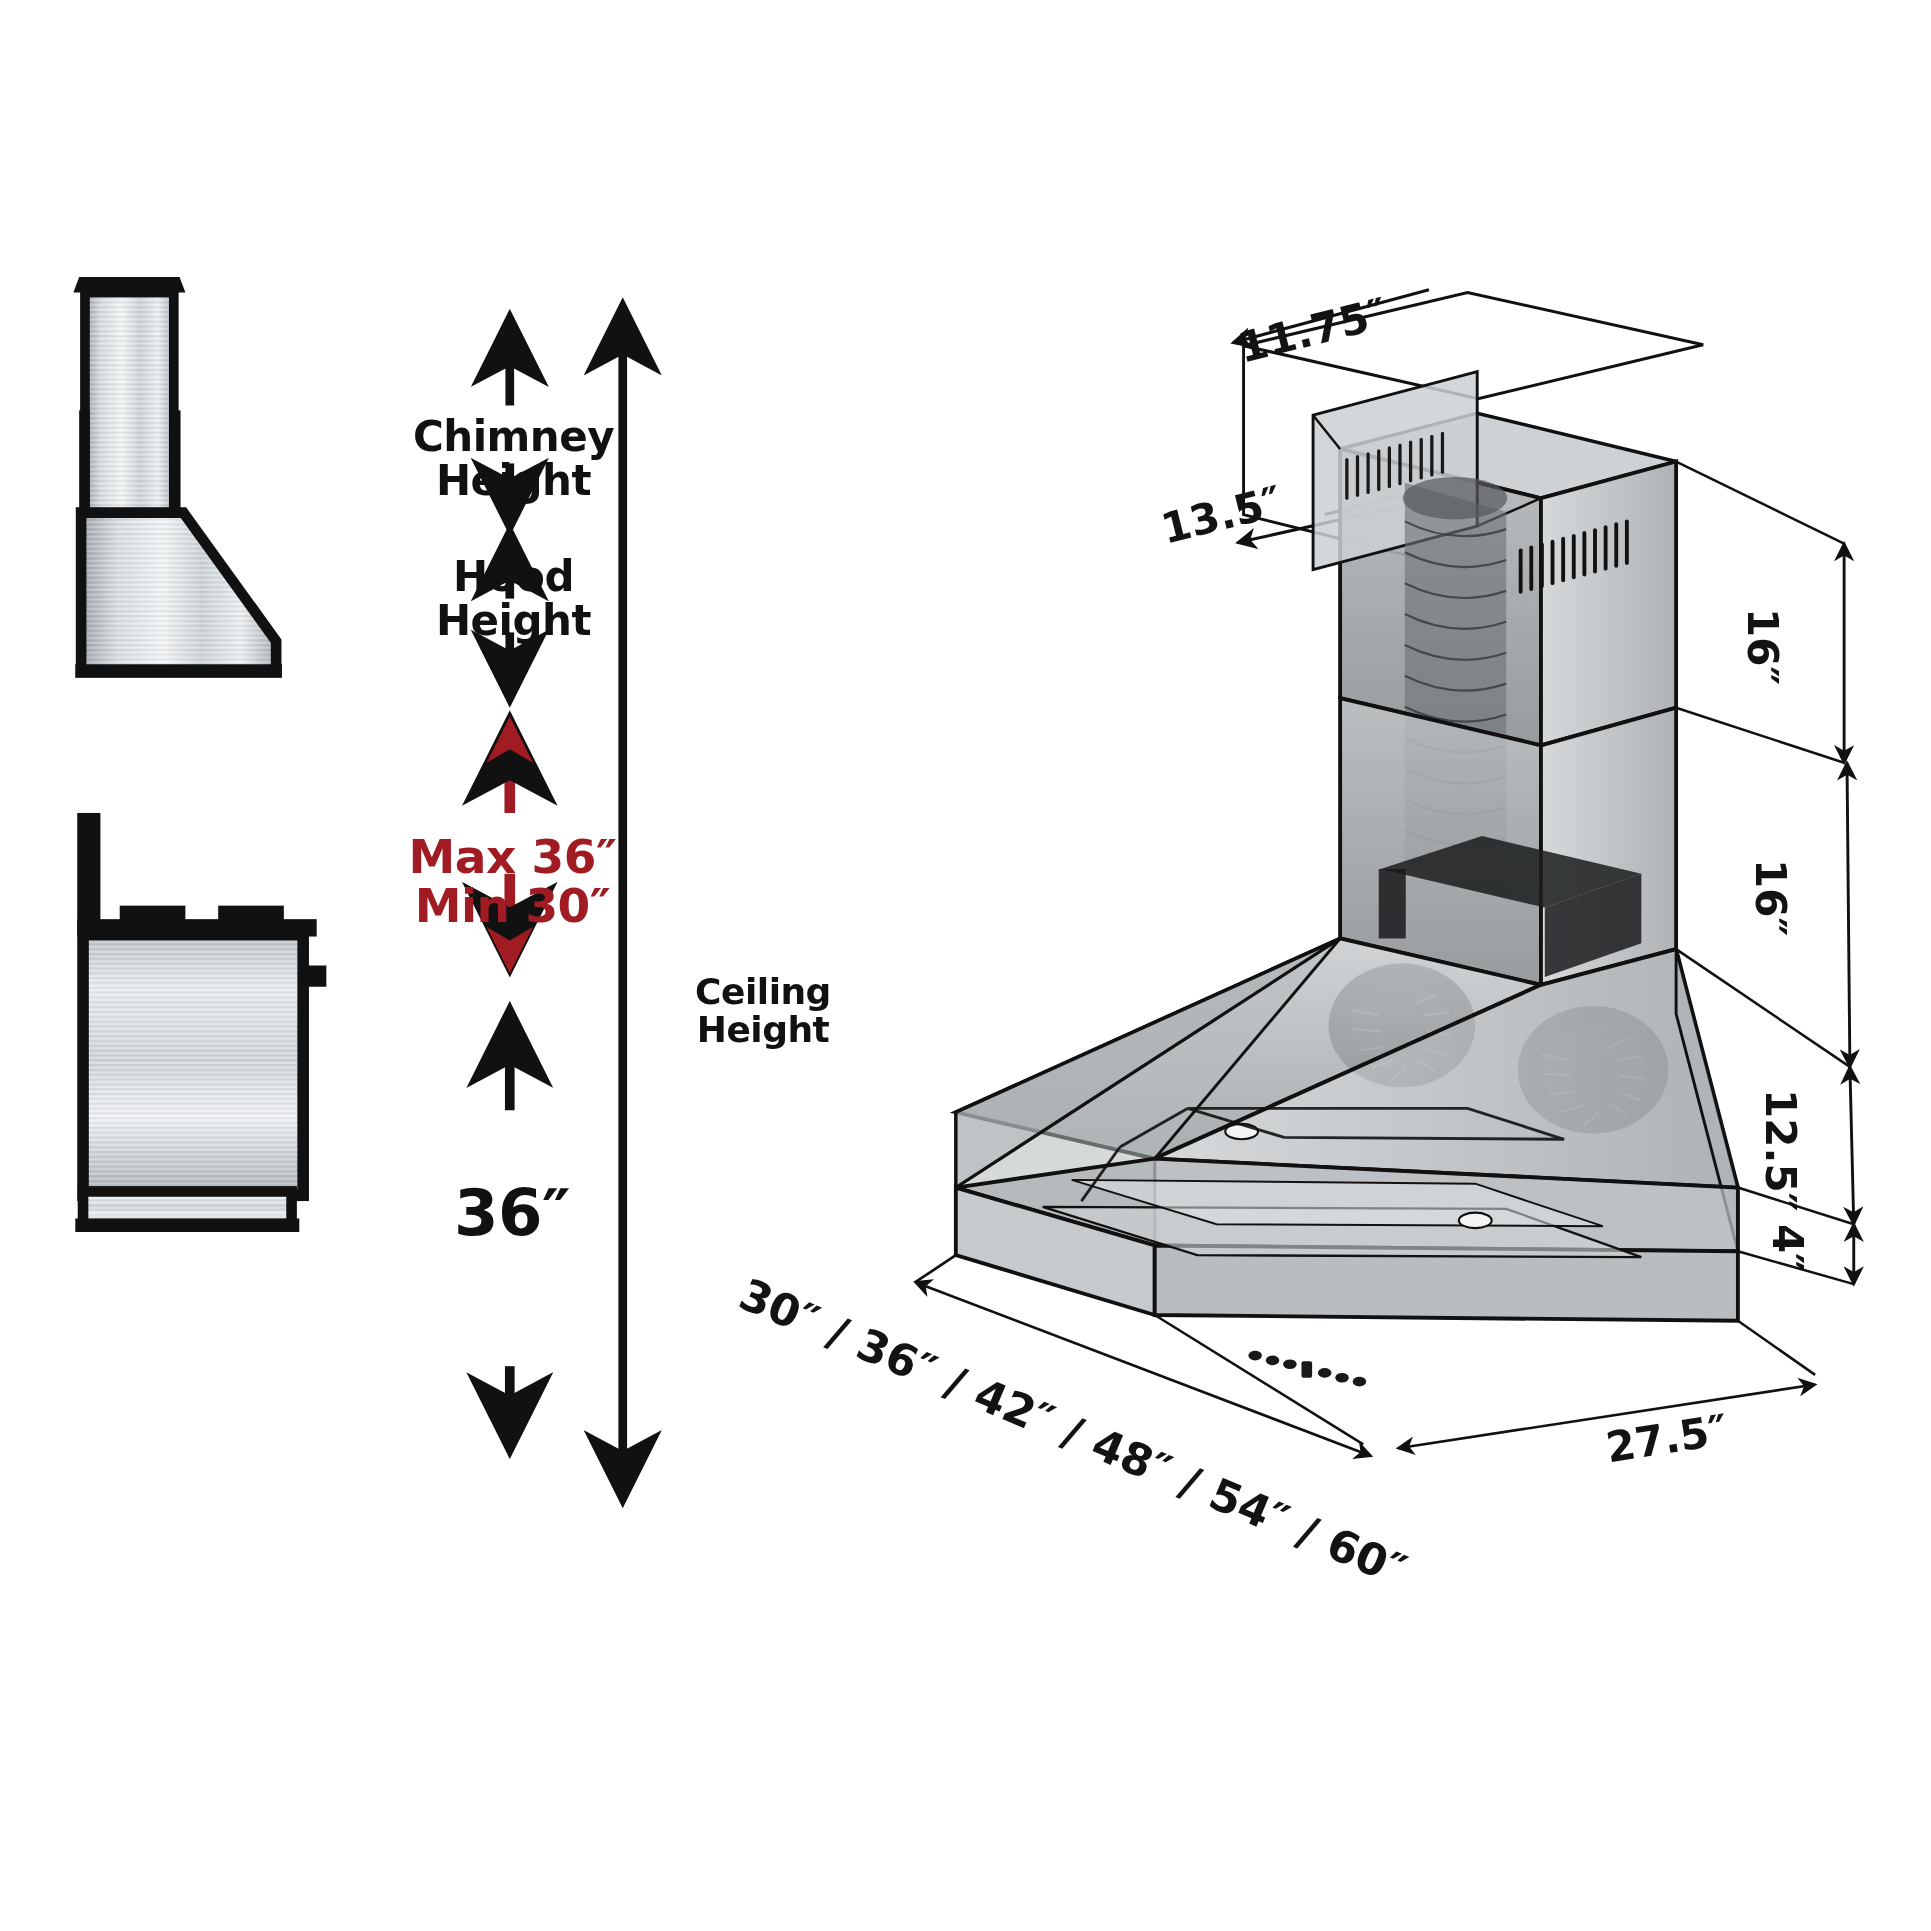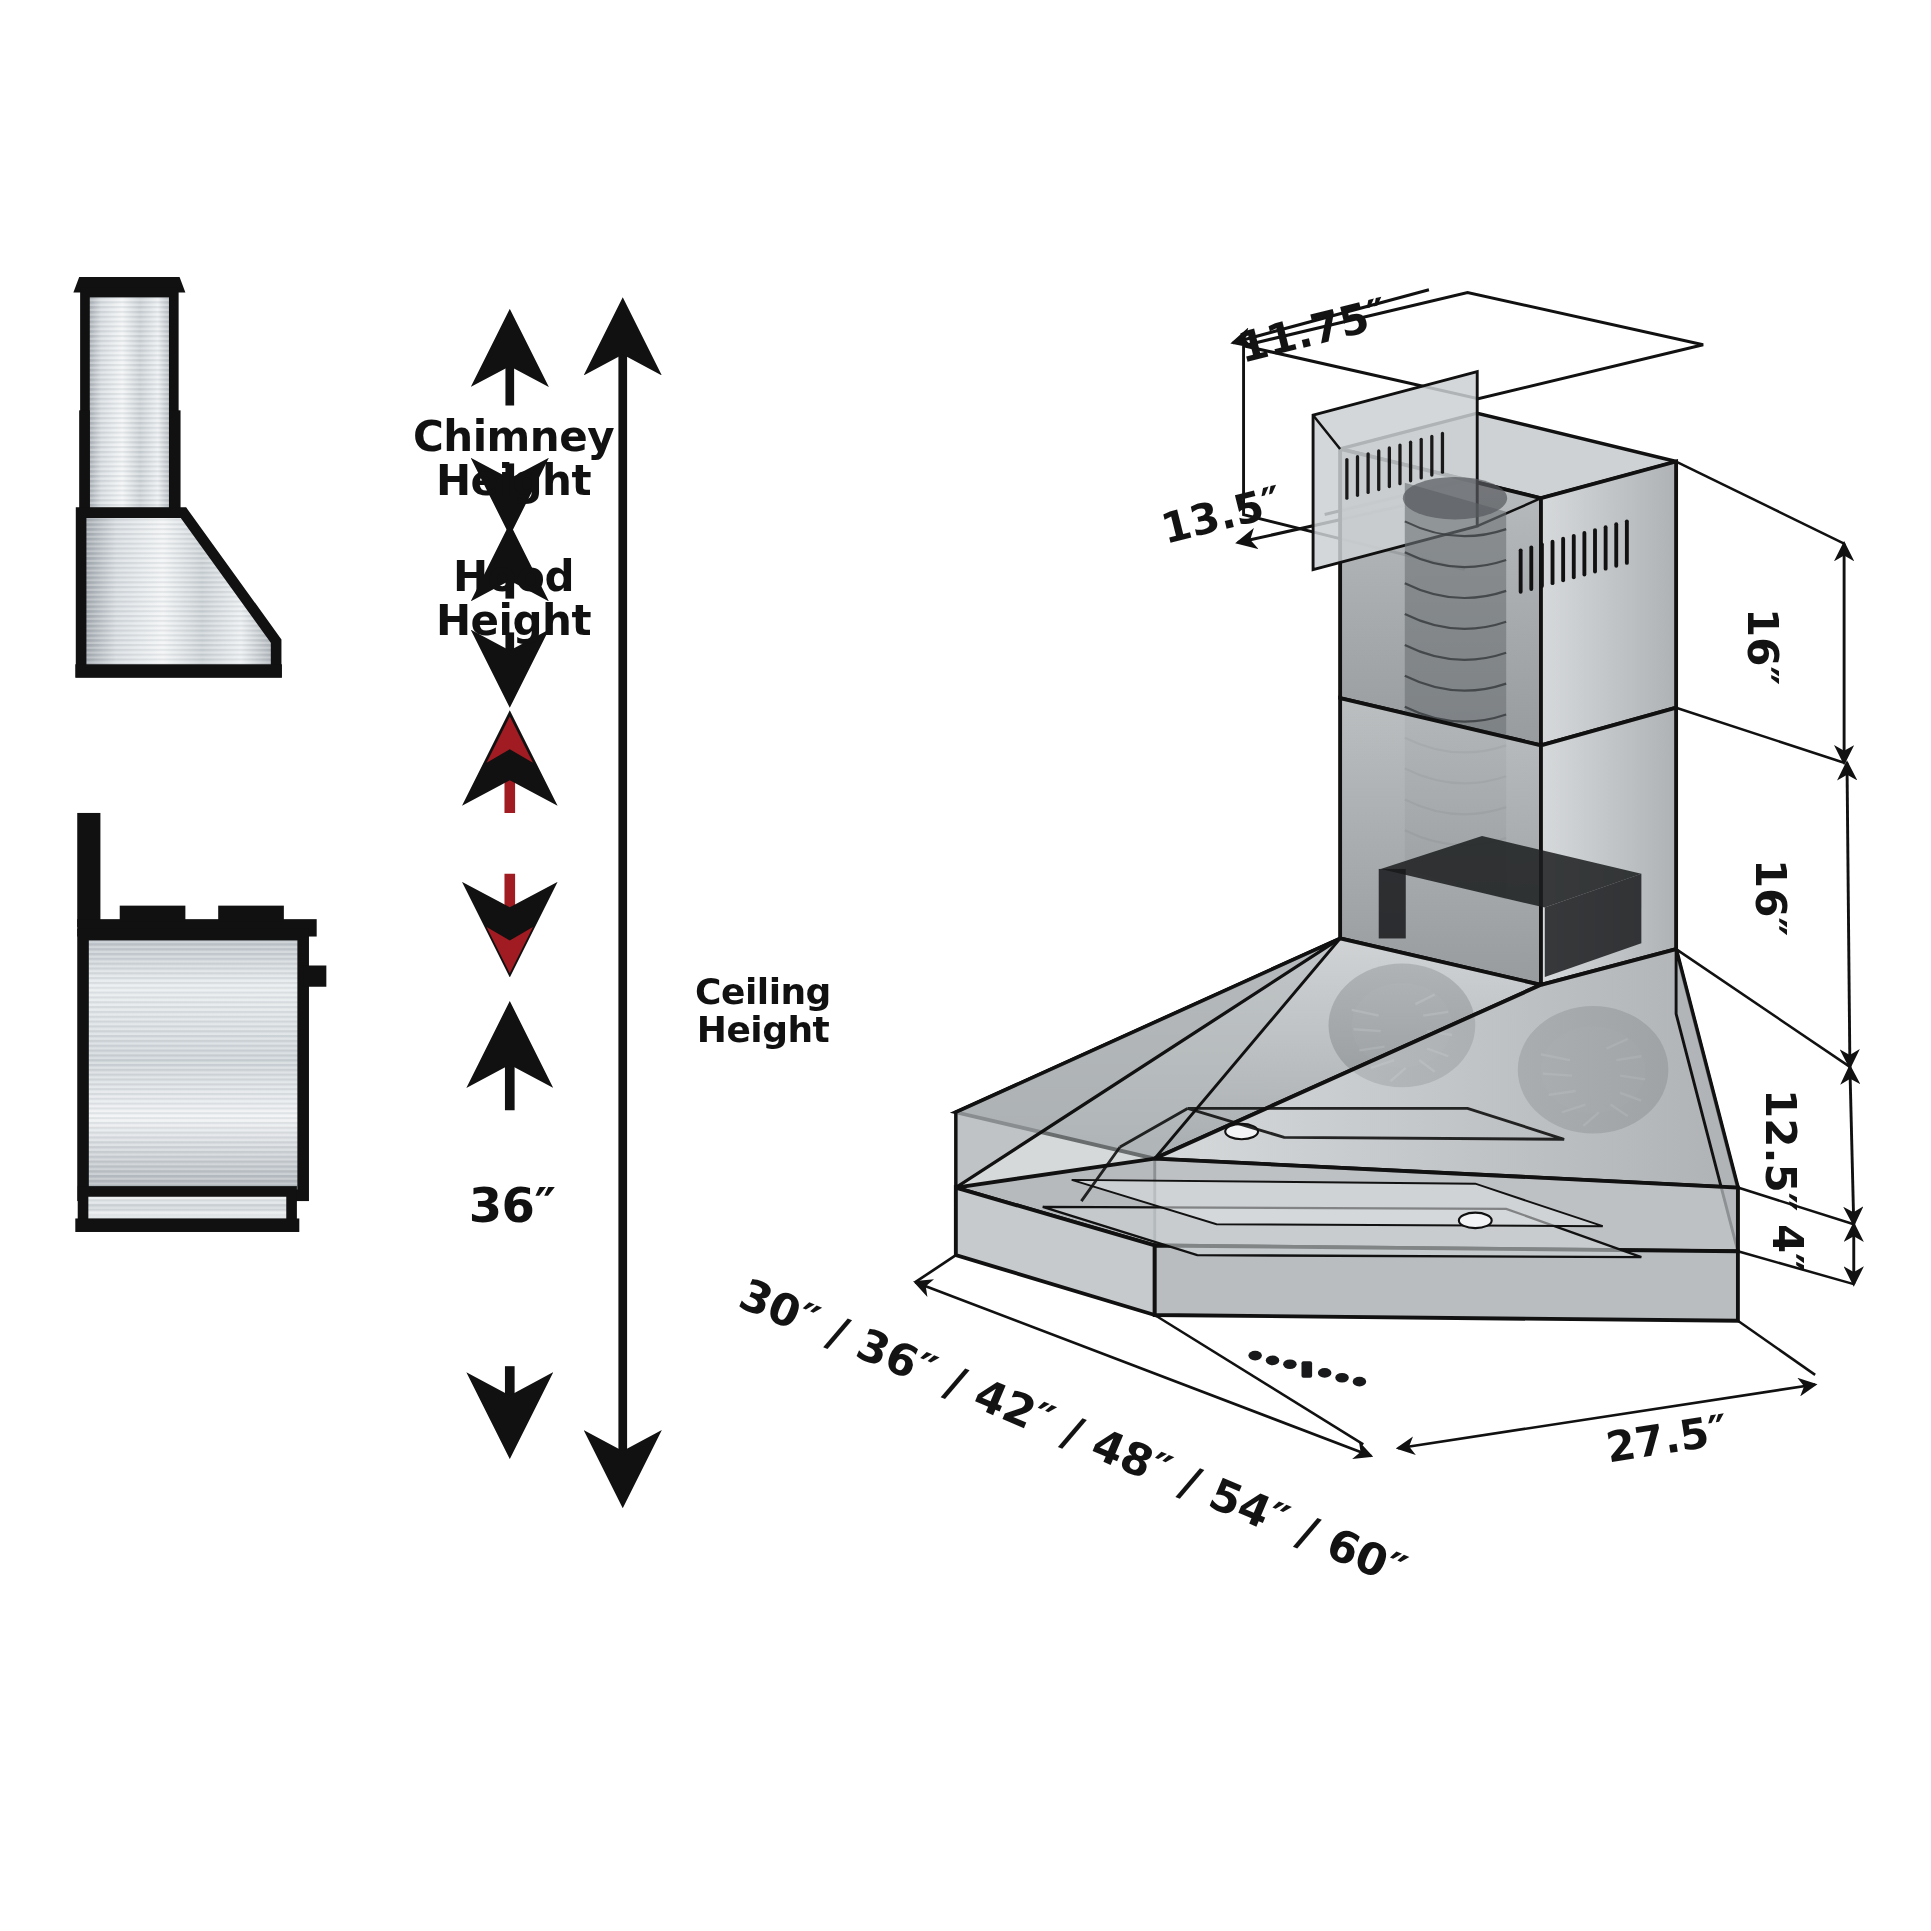--- a/index.html
+++ b/index.html
@@ -302,22 +302,26 @@
   <div class="lbl hdg center" style="left:388px;top:372px;width:251px;margin-top:43px;">
     <span>Chimney</span><br>
     <span>Height</span>
   </div>
 
   <div class="lbl hdg center" style="left:388px;top:555px;width:251px;">
     <span>Hood</span><br>
     <span>Height</span>
   </div>
 
-
-  <div class="lbl center" style="left:425px;top:1180px;width:174px;font-size:48px;font-weight:800;">36″</div>
+  <div class="lbl big red center" style="left:363px;top:832px;width:299px;">
+    <span>Max 36″</span><br>
+    <span>Min 30″</span>
+  </div>
+
+  <div class="lbl center" style="left:425px;top:1180px;width:174px;font-size:64px;font-weight:800;">36″</div>
 
   <div class="lbl hdg center" style="left:618px;top:973px;width:290px;font-size:36px;">
     <span>Ceiling</span><br>
     <span>Height</span>
   </div>
 
   <div class="lbl dim" style="left:1234px;top:328px;transform:rotate(-14deg);transform-origin:left top;">11.75″</div>
 
   <div class="lbl dim" style="left:1157px;top:509px;transform:rotate(-14deg);transform-origin:left top;">13.5″</div>
 

